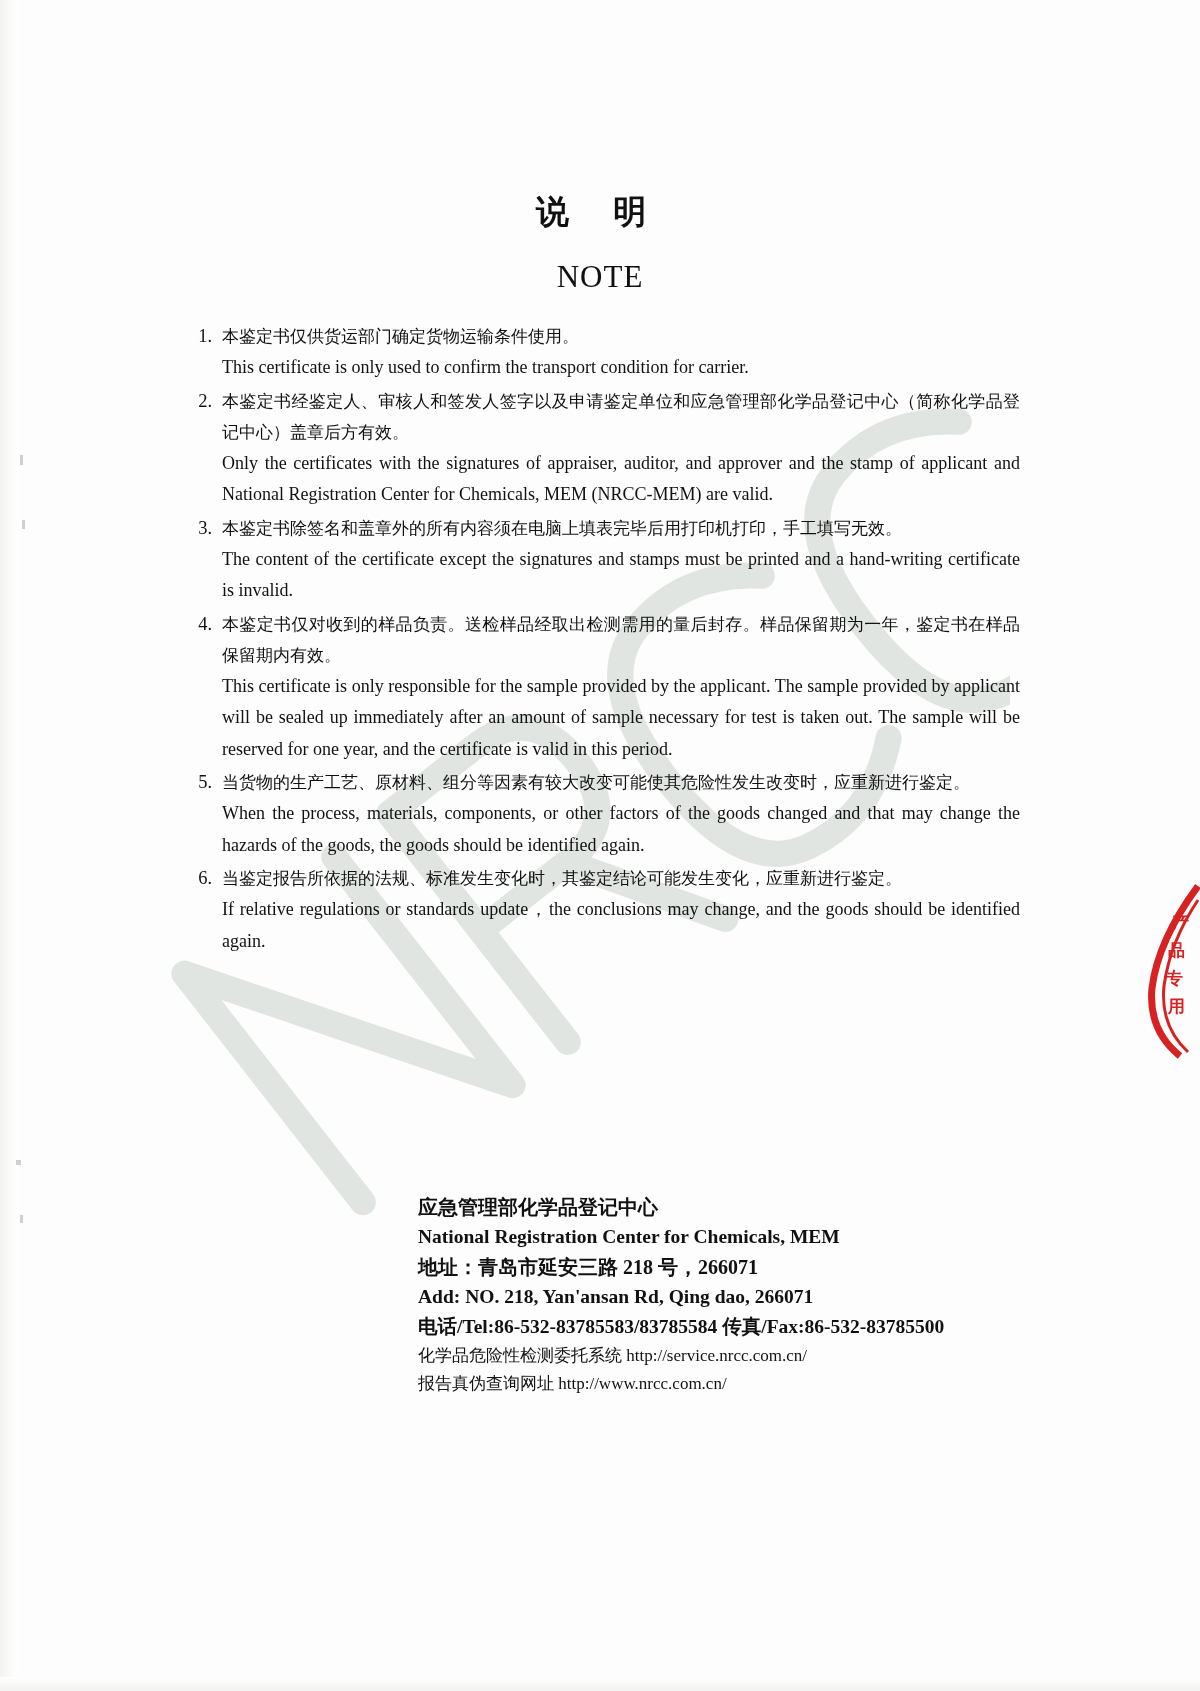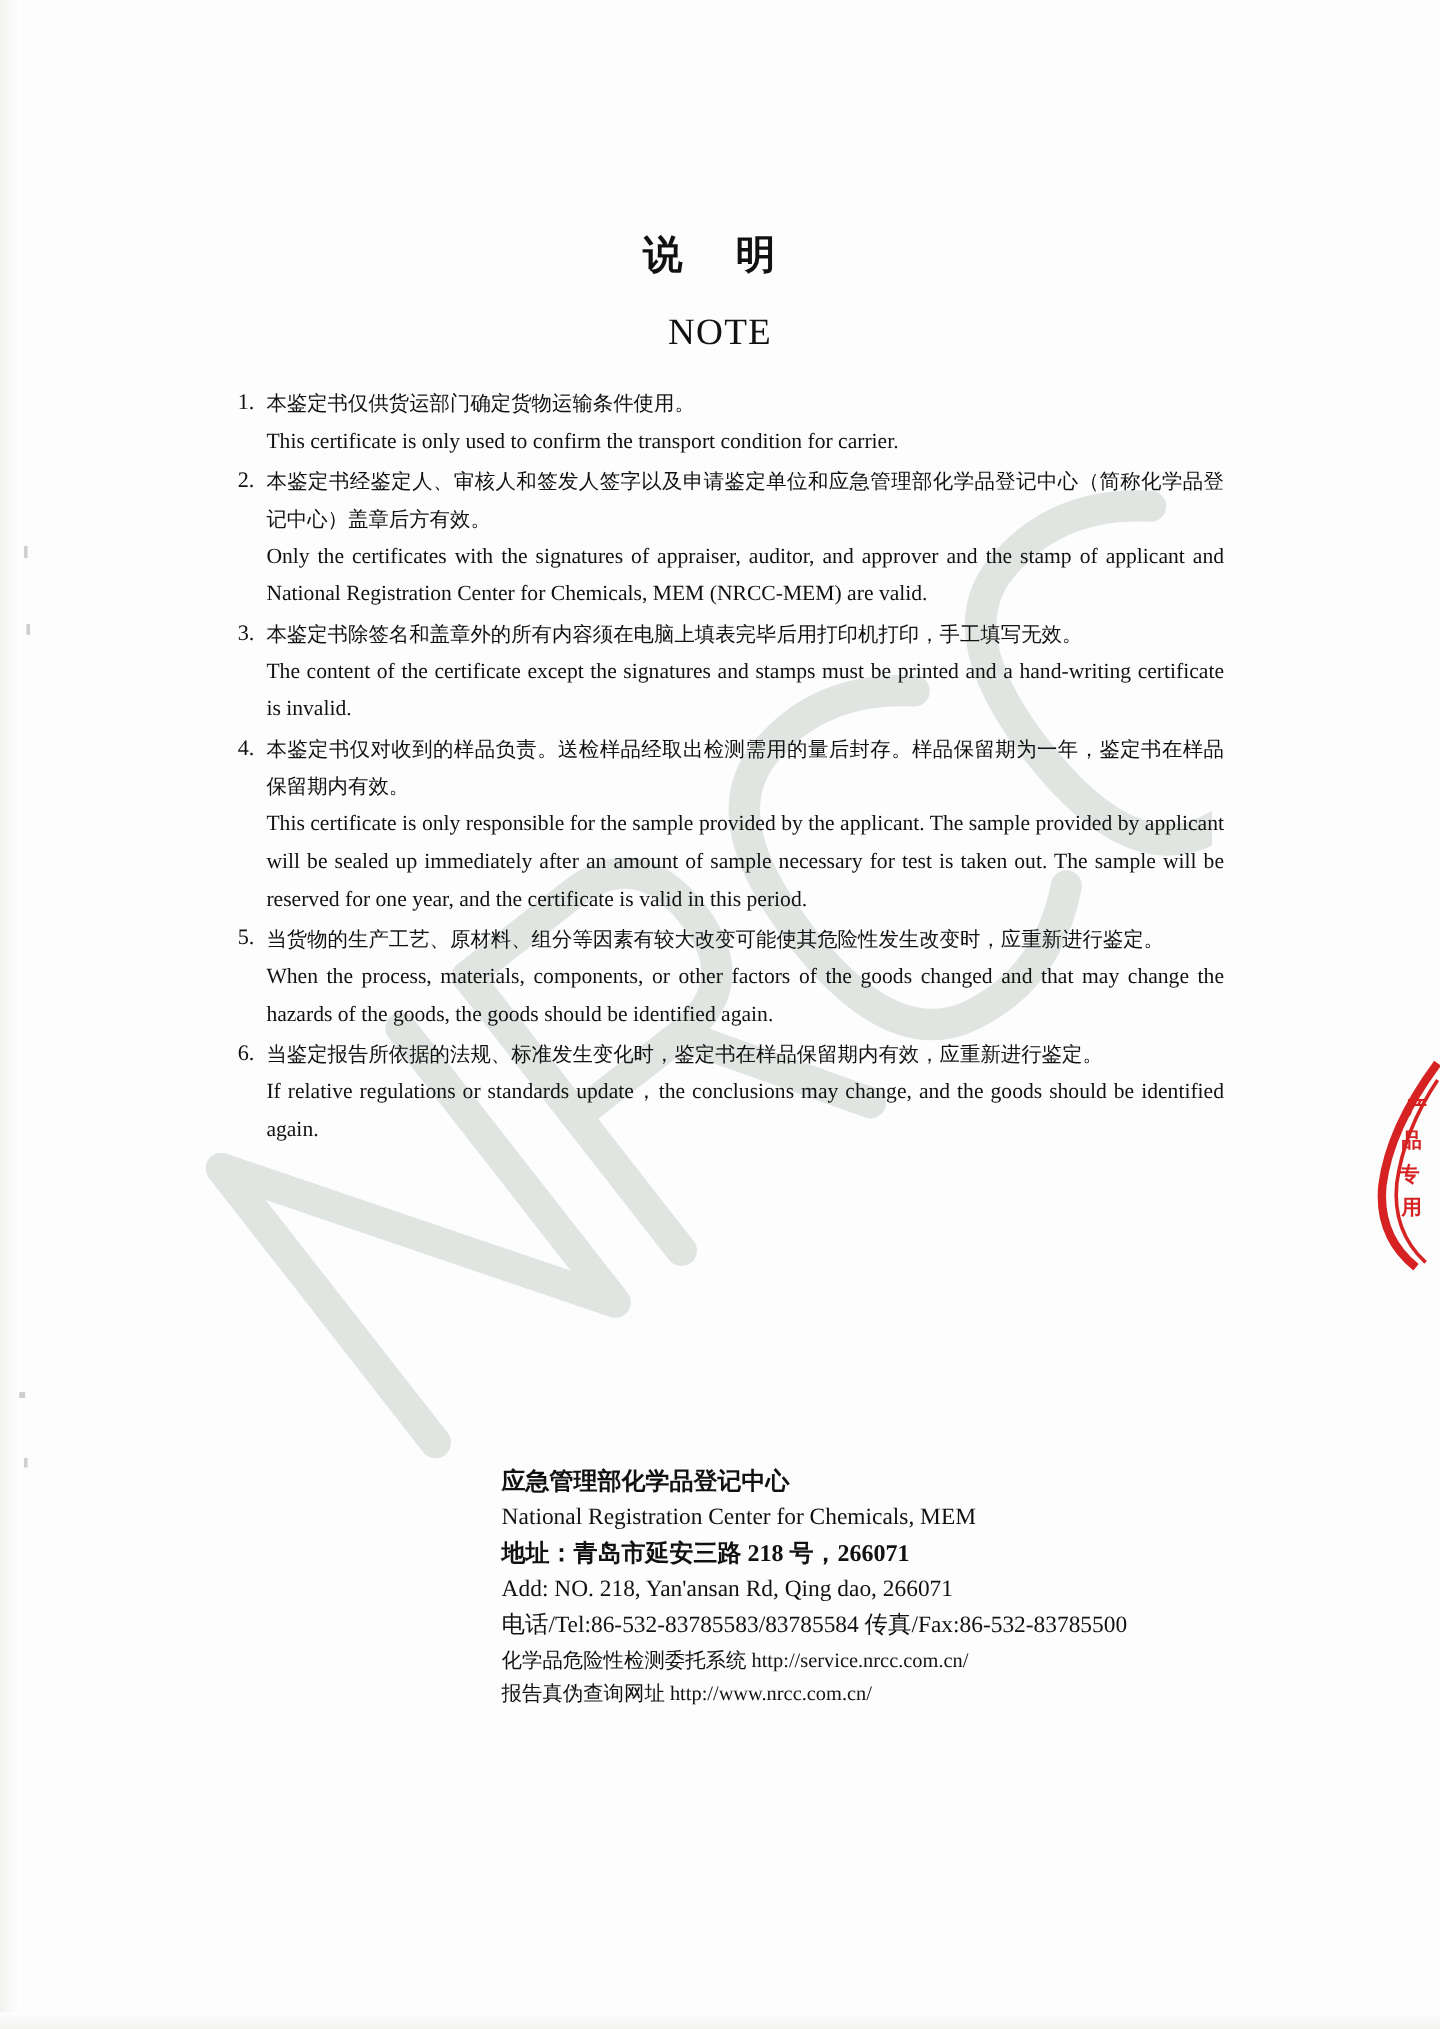--- a/index.html
+++ b/index.html
@@ -118,33 +118,33 @@
     line-height: 31.5px;
     font-family: Liberation Serif, serif;
     color: #111;
     text-align: justify;
   }
 
   
   .footer {
     position: absolute;
     left: 418px;
-    top: 1220px;
+    top: 1192px;
     z-index: 2;
   }
   .footer div { white-space: nowrap; }
   .f-cn-bold {
     font-size: 20px;
     font-weight: 700;
     line-height: 30px;
     color: #111;
   }
   .f-en-bold {
     font-size: 19.5px;
-    font-weight: 400;
+    font-weight: 700;
     line-height: 30px;
     color: #111;
   }
   .f-plain {
     font-size: 17px;
     font-weight: 400;
     line-height: 28px;
     color: #111;
   }
 
@@ -235,21 +235,21 @@
         <div class="note-num">5.</div>
         <div class="note-body">
           <div class="cn">当货物的生产工艺、原材料、组分等因素有较大改变可能使其危险性发生改变时，应重新进行鉴定。</div>
           <div class="en">When the process, materials, components, or other factors of the goods changed and that may change the hazards of the goods, the goods should be identified again.</div>
         </div>
       </div>
 
       <div class="note-item">
         <div class="note-num">6.</div>
         <div class="note-body">
-          <div class="cn">当鉴定报告所依据的法规、标准发生变化时，鉴定书在样品保留期内有效，应重新进行鉴定。</div>
+          <div class="cn">当鉴定报告所依据的法规、标准发生变化时，其鉴定结论可能发生变化，应重新进行鉴定。</div>
           <div class="en">If relative regulations or standards update，the conclusions may change, and the goods should be identified again.</div>
         </div>
       </div>
 
     </div>
   </div>
 
   <div class="footer">
     <div class="f-cn-bold">应急管理部化学品登记中心</div>
     <div class="f-en-bold">National Registration Center for Chemicals, MEM</div>

